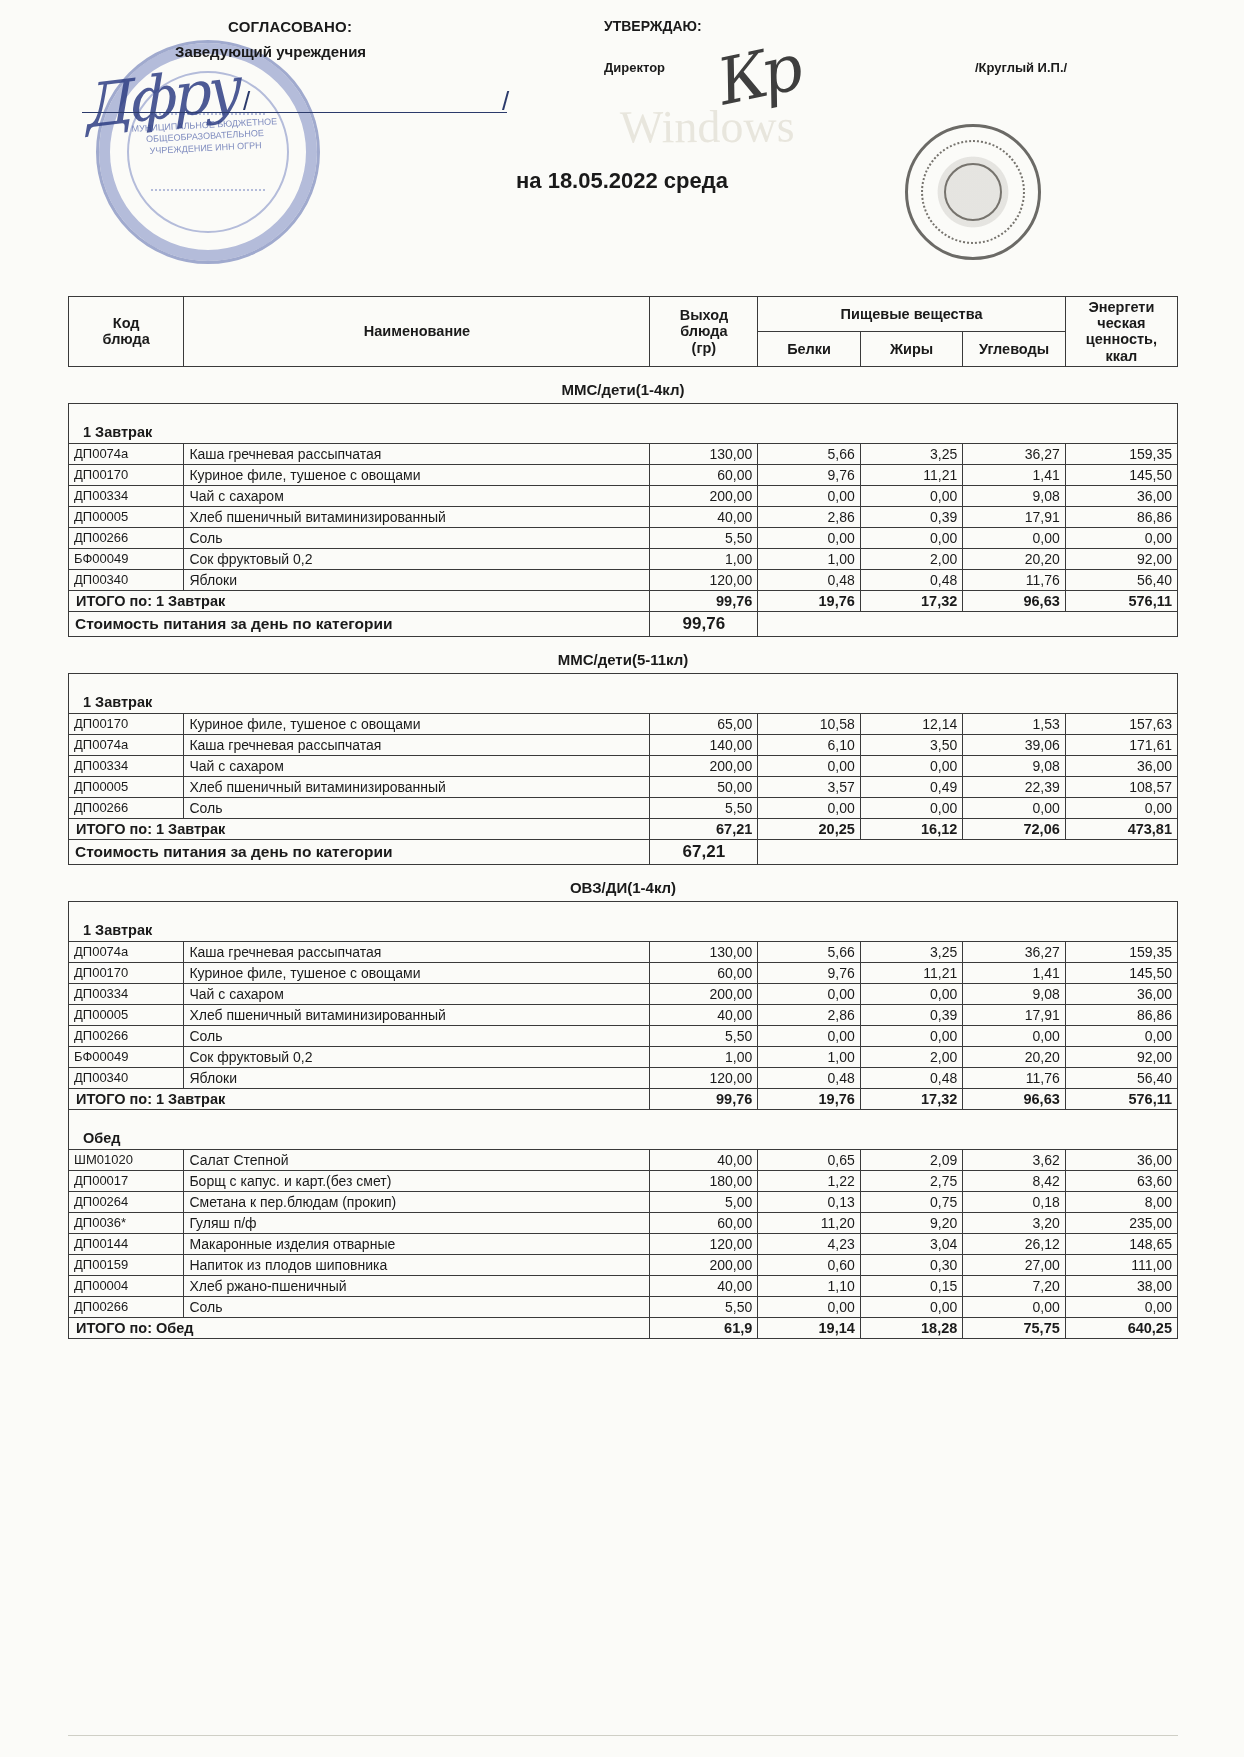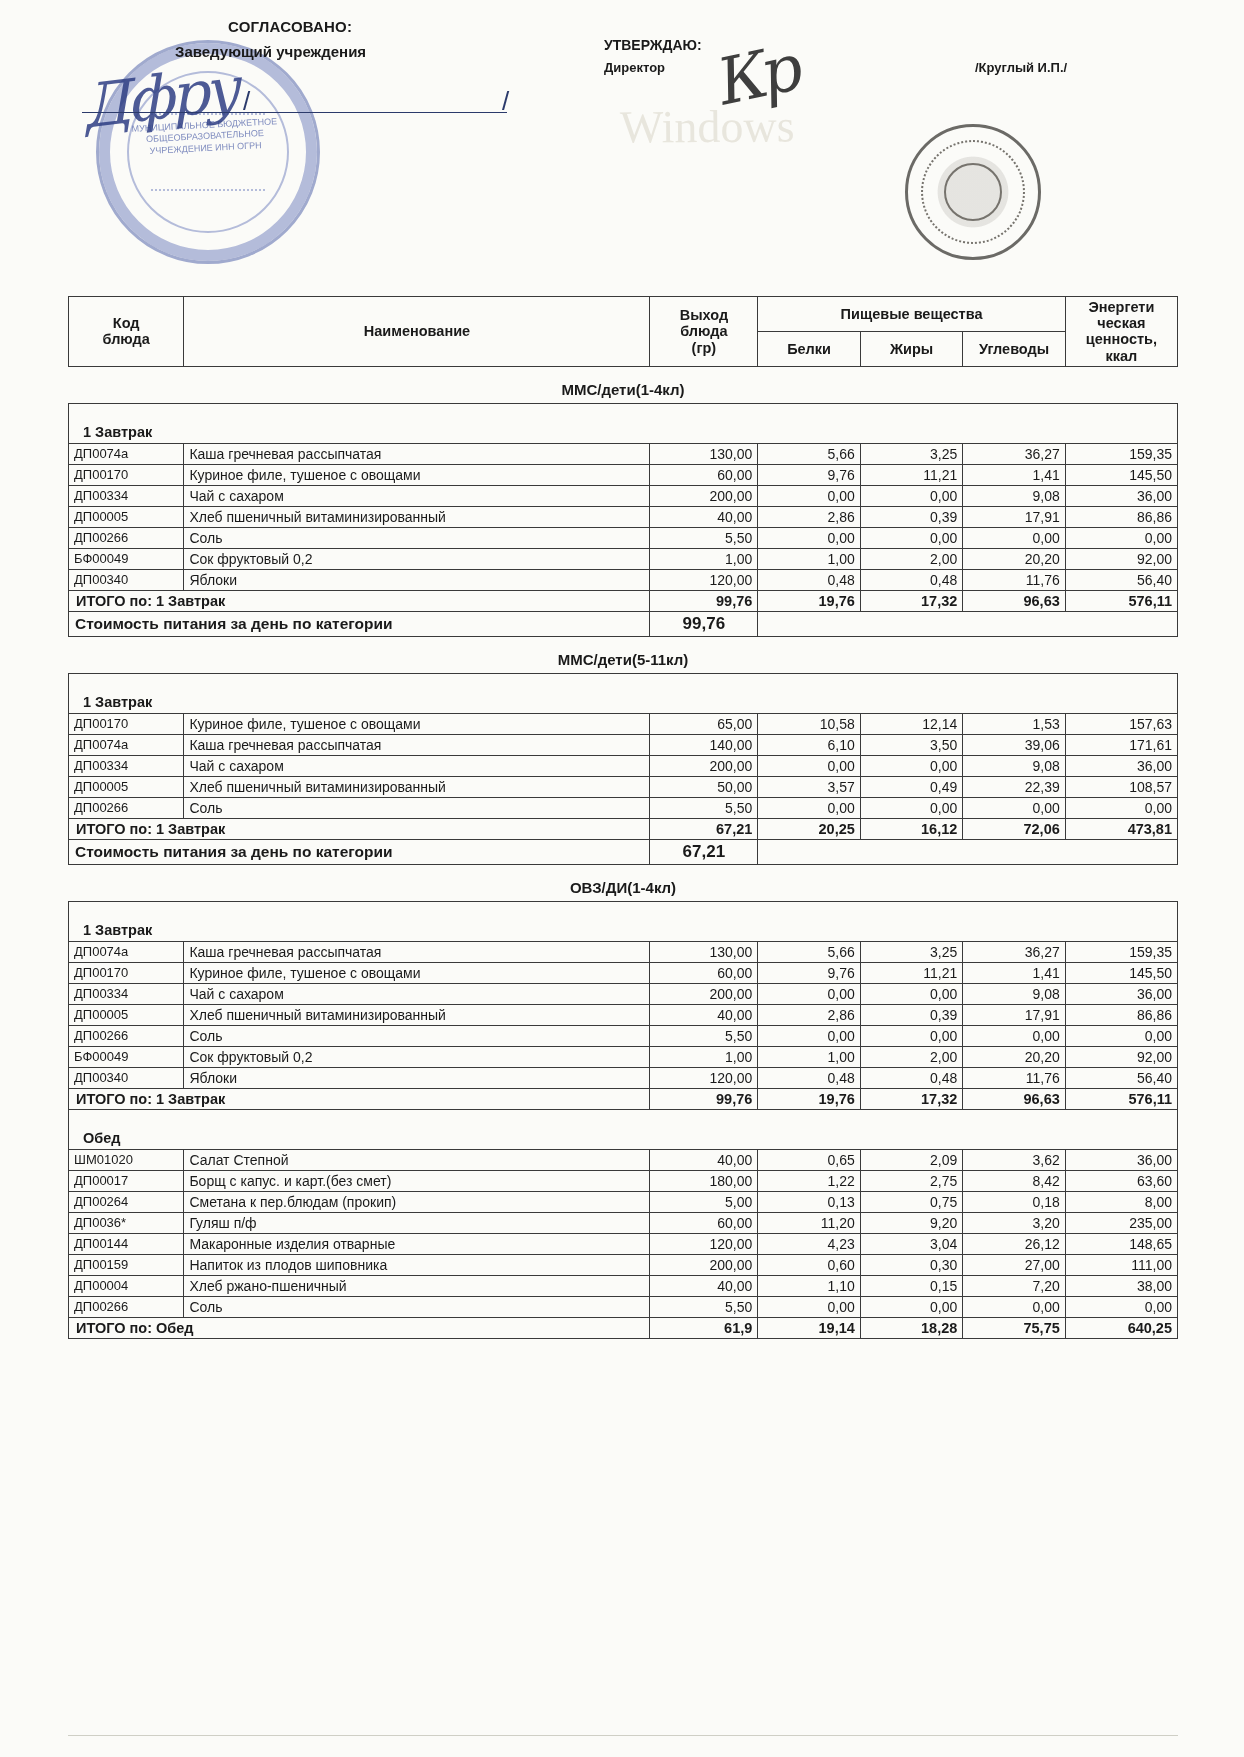--- a/index.html
+++ b/index.html
@@ -41,21 +41,20 @@
     top: 43px;
     font-size: 15px;
     font-weight: bold;
   }
   .hdr-confirm {
     position: absolute;
     left: 604px;
     top: 18px;
     font-size: 14px;
     font-weight: bold;
-    margin-top: 19px;
   }
   .hdr-director {
     position: absolute;
     left: 604px;
     top: 60px;
     font-size: 13px;
     font-weight: bold;
   }
   .hdr-krugly {
     position: absolute;
@@ -330,20 +329,21 @@
     <div class="hdr-director">Директор</div>
     <div class="hdr-krugly">/Круглый И.П./</div>
 
     <div class="sig-black">Кр</div>
     <div class="stamp-dark"></div>
 
     <div class="sign-line-left"></div>
     <div class="slash1">/</div>
     <div class="slash2">/</div>
 
+    <div class="menu-date">на 18.05.2022  среда</div>
   </div>
 
   <div class="table-wrap">
     <table class="menu">
       <colgroup>
         <col class="col-code">
         <col class="col-name">
         <col class="col-out">
         <col class="col-num">
         <col class="col-num">

